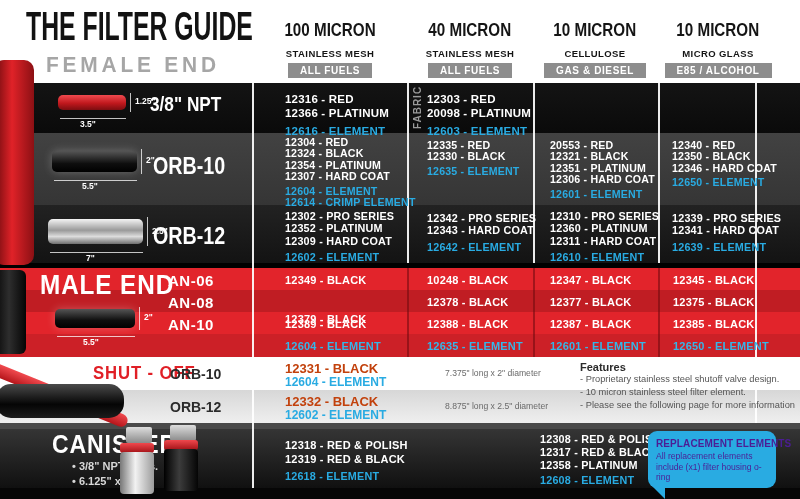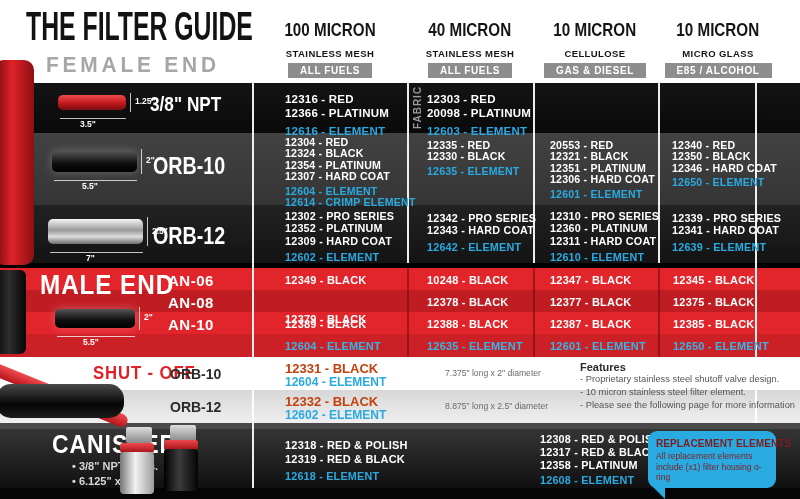--- a/index.html
+++ b/index.html
@@ -58,21 +58,21 @@
   .fabric{color:#9a9a9a;font-size:10px;letter-spacing:1px;transform:rotate(-90deg);transform-origin:center;}
   
   .so-part{font-size:13px;color:#c2410c;white-space:nowrap;}
   .so-el{font-size:12px;color:#29abe2;white-space:nowrap;}
   .so-size{font-size:8.6px;color:#6a6a6a;font-weight:400;white-space:nowrap;}
   .feat-h{font-size:11px;color:#2b2b2b;}
   .feat-i{font-size:9.3px;line-height:13px;color:#555;font-weight:400;}
   
   .can-cell .part{line-height:14px;font-size:11px;}
   .can-cell.c3 .part{line-height:13px;font-size:10.8px;}
-  .callout{left:648px;top:431px;width:128px;height:57px;background:#29abe2;border-radius:9px;color:#7f1d1d;}
+  .callout{left:648px;top:431px;width:128px;height:57px;background:#29abe2;border-radius:9px;color:#4c1d95;}
   .callout-title{font-size:10px;letter-spacing:.1px;margin:7px 8px 2px 8px;white-space:nowrap;}
   .callout-body{font-size:8.6px;line-height:10.5px;margin:0 8px;font-weight:400;}
   .callout-tail{left:652px;top:486px;width:0;height:0;border-top:13px solid #29abe2;border-left:13px solid transparent;}
   
   .fig{position:absolute;}
   .fbody{position:absolute;border-radius:5px;}
   .red-filter{background:linear-gradient(180deg,#f04a4f,#c0181d 55%,#7c0d10);}
   .black-filter{background:linear-gradient(180deg,#555,#0e0e0e 60%,#000);box-shadow:0 0 10px rgba(255,255,255,.25);}
   .chrome-filter{background:linear-gradient(180deg,#f4f4f4,#9a9a9a 45%,#dcdcdc 70%,#6f6f6f);}
   .dim{position:absolute;color:#fff;font-size:8.5px;white-space:nowrap;}

